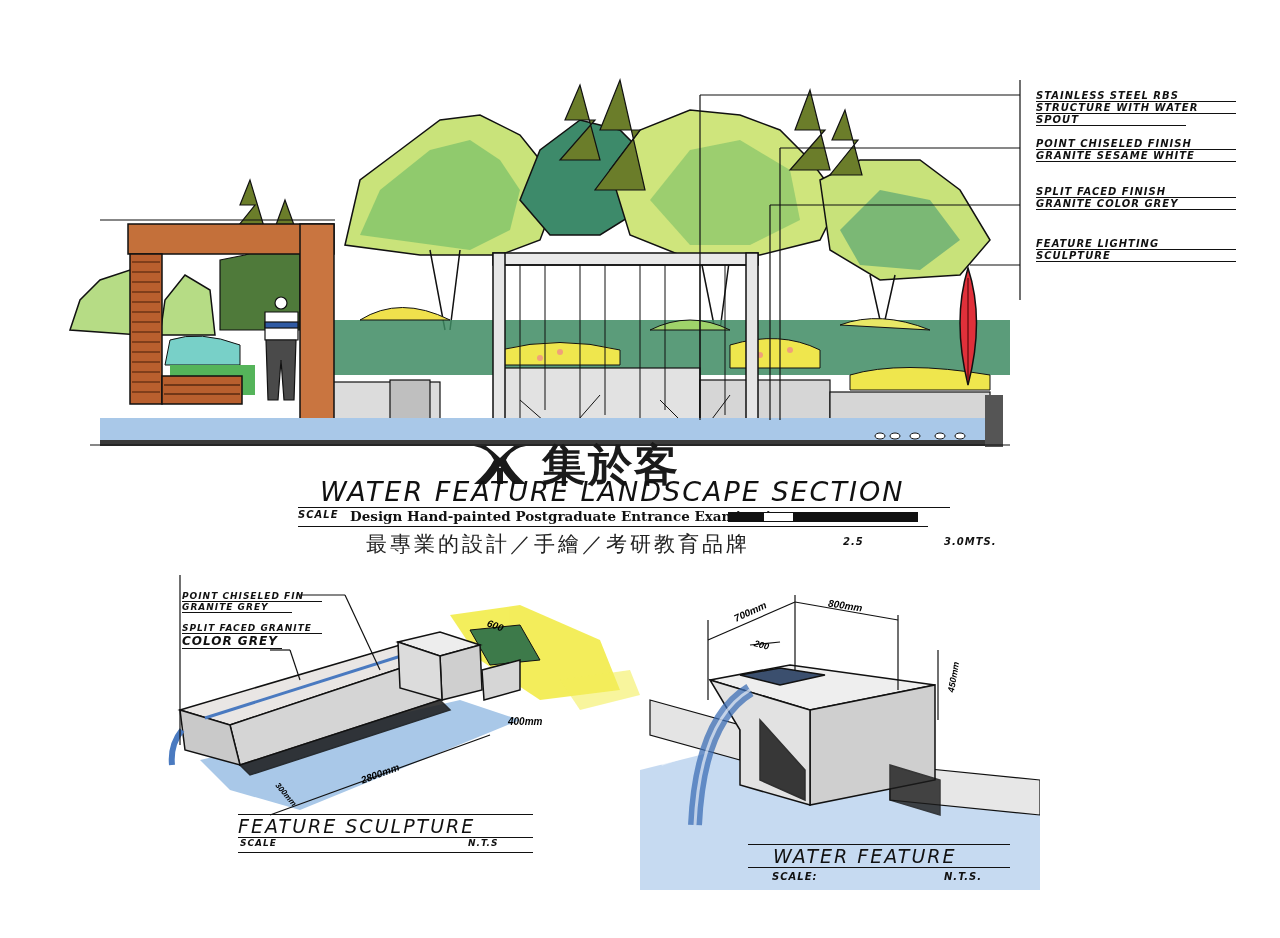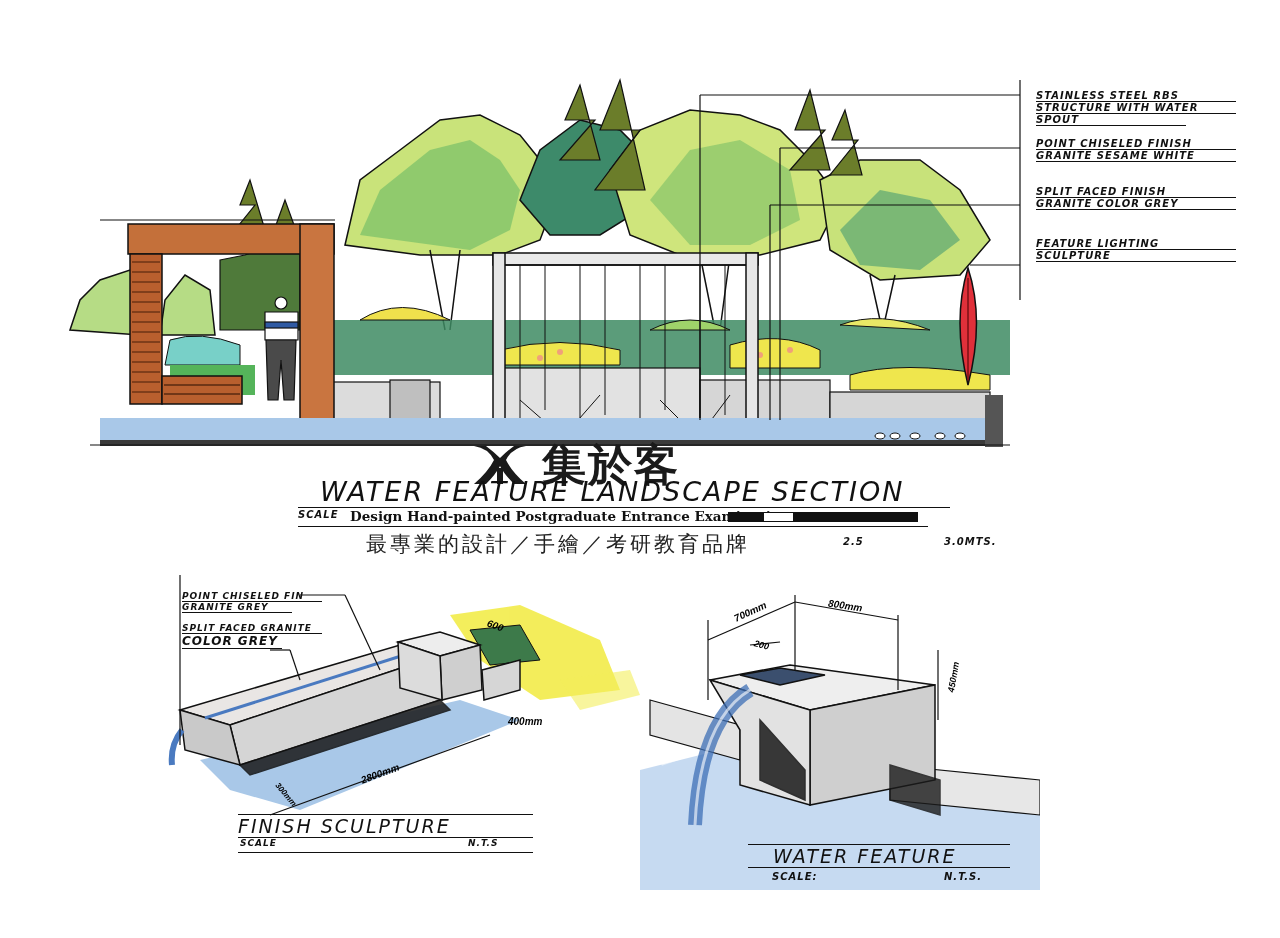--- a/index.html
+++ b/index.html
@@ -251,21 +251,21 @@
   <div class="hand note ul" style="font-size:12px;width:100px;">COLOR GREY</div>
 </div>
 
 <div class="abs dim" style="left:487px;top:620px;transform:rotate(20deg);">600</div>
 <div class="abs dim" style="left:508px;top:716px;">400mm</div>
 <div class="abs dim" style="left:360px;top:768px;transform:rotate(-20deg);">2800mm</div>
 <div class="abs dim" style="left:272px;top:790px;transform:rotate(50deg);font-size:8px;">300mm</div>
 
 <div class="abs" style="left:238px;top:814px;width:295px;">
   <div style="border-bottom:1.5px solid #111;border-top:1.5px solid #111;">
-    <span class="hand title-mid">FINISH SCULPTURE</span>
+    <span class="hand title-mid">FEATURE SCULPTURE</span>
   </div>
   <div style="border-bottom:1.5px solid #111;height:14px;position:relative;">
     <span class="hand scale-txt" style="position:absolute;left:2px;top:0;font-size:9px;">SCALE</span>
     <span class="hand scale-txt" style="position:absolute;left:230px;top:0;font-size:9px;">N.T.S</span>
   </div>
 </div>
 
 <div class="abs" style="left:640px;top:590px;width:400px;height:300px;">
 <svg width="400" height="300" viewBox="0 0 400 300">
 

